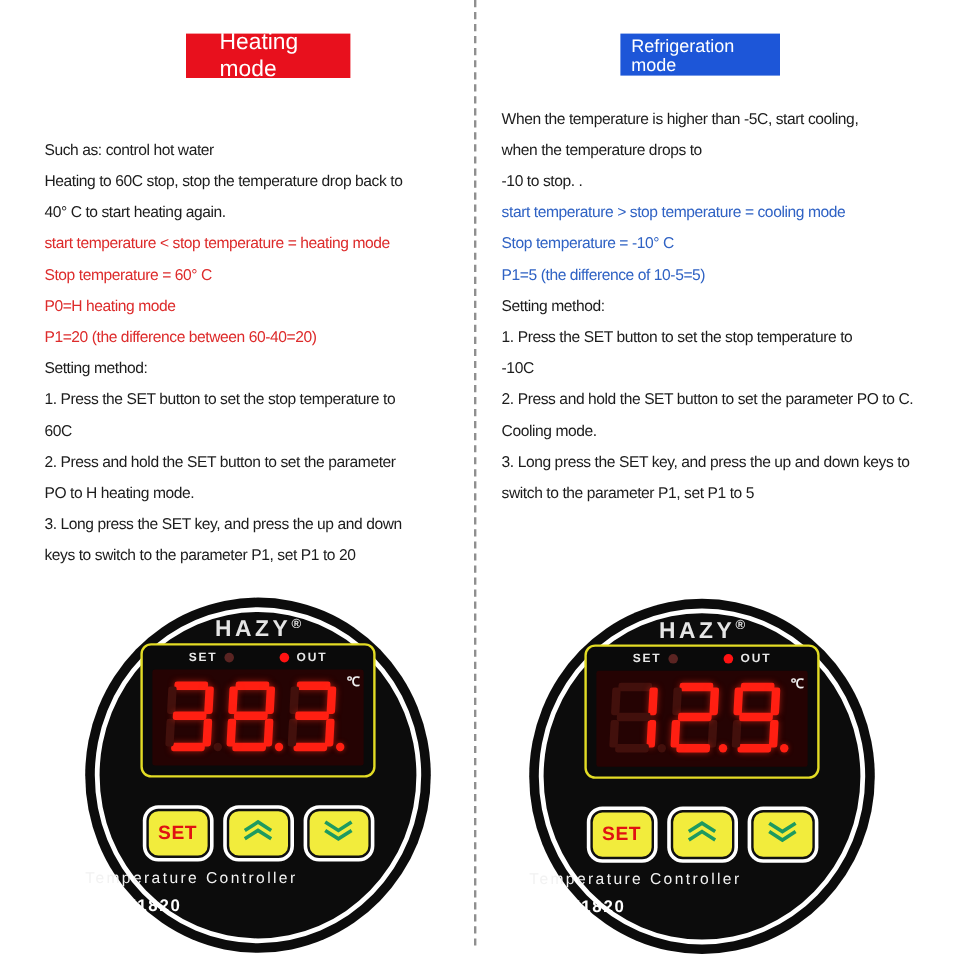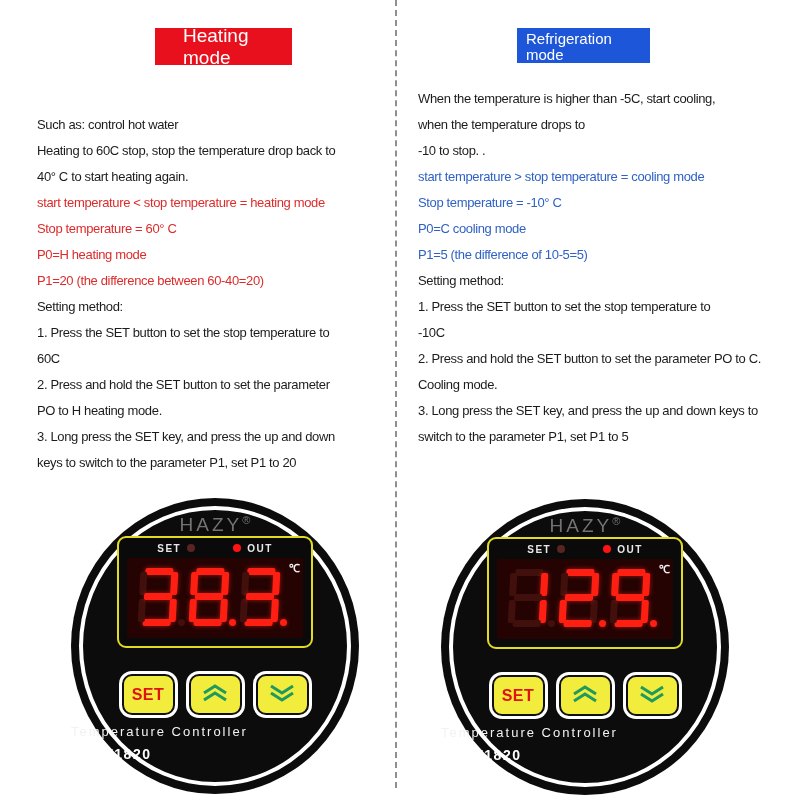--- a/index.html
+++ b/index.html
@@ -40,21 +40,21 @@
     position:absolute;width:288px;height:296px;background:#0c0c0c;border-radius:50%;
   }
   .device::before{ 
     content:"";position:absolute;left:8px;top:8px;right:8px;bottom:8px;
     border:4px solid #ffffff;border-radius:50%;
   }
   .device-left{left:71px;top:498px;}
   .device-right{left:441px;top:499px;}
   .brand{
     position:absolute;top:16px;width:100%;text-align:center;
-    color:#737373;font-weight:normal;font-size:19px;letter-spacing:3px;
+    color:#e5e5e5;font-weight:bold;font-size:19px;letter-spacing:3px;
   }
   .brand sup{font-size:11px;letter-spacing:0;}
   .panel{
     position:absolute;left:50%;transform:translateX(-50%);top:38px;
     width:196px;height:112px;box-sizing:border-box;
     border:2px solid #e3dc25;border-radius:9px;background:#0a0a0a;
   }
   .ind-row{
     height:20px;display:flex;align-items:center;justify-content:center;gap:6px;
     color:#e8e8e8;font-size:10px;font-weight:bold;letter-spacing:1.5px;
@@ -127,21 +127,20 @@
     <div class="text-line black"> PO to H   heating mode.</div>
     <div class="text-line black">3. Long press the SET key, and press the up and down</div>
     <div class="text-line black"> keys to switch to the parameter P1, set P1 to 20</div>
   </div>
 <div class="col col-right">
     <div class="text-line black">When the temperature is higher than -5C, start cooling,</div>
     <div class="text-line black">when the temperature drops to</div>
     <div class="text-line black">-10 to stop. .</div>
     <div class="text-line blue">start temperature &gt; stop temperature = cooling mode</div>
     <div class="text-line blue">Stop temperature = -10° C</div>
-    <div class="text-line blue">P0=C cooling mode</div>
     <div class="text-line blue">P1=5 (the difference of 10-5=5)</div>
     <div class="text-line black">Setting method:</div>
     <div class="text-line black">1. Press the SET button to set the stop temperature to</div>
     <div class="text-line black">-10C</div>
     <div class="text-line black">2. Press and hold the SET button to set the parameter PO to C.</div>
     <div class="text-line black">Cooling mode.</div>
     <div class="text-line black">3. Long press the SET key, and press the up and down keys to</div>
     <div class="text-line black">switch to the parameter P1, set P1 to 5</div>
   </div>
 

